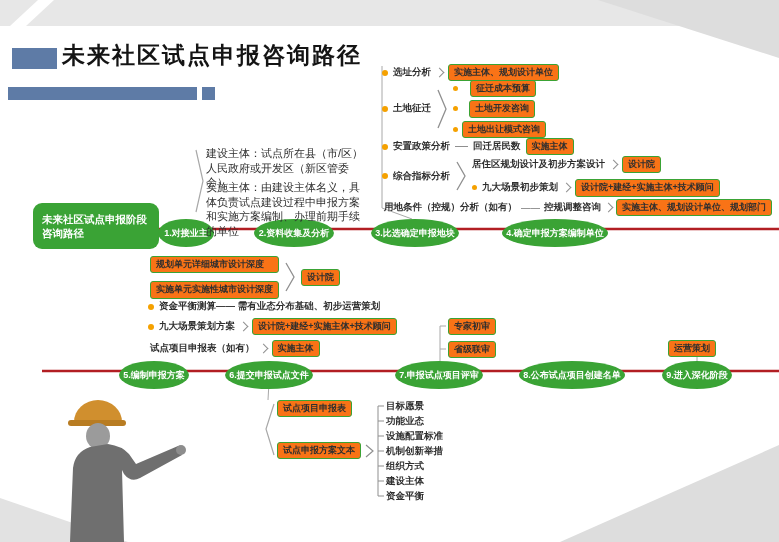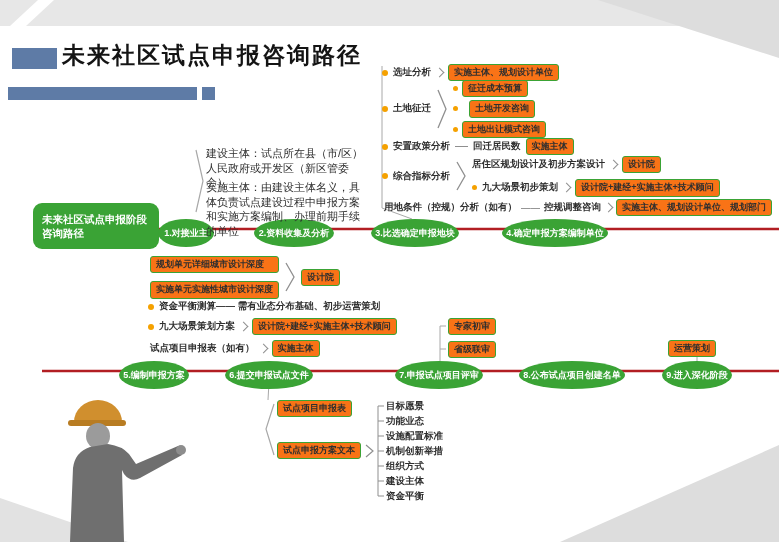--- a/index.html
+++ b/index.html
@@ -86,21 +86,21 @@
     <span class="gbox">实施主体、规划设计单位</span>
   </div>
 
   <div class="row abs" style="left:382px;top:80px">
     <span class="dot"></span>
     <span class="lbl">土地征迁</span>
     <svg class="chevbig" width="12" height="46" viewBox="0 0 12 46">
       <polyline points="2,4 10,23 2,42" fill="none" stroke="#8f8f8f" stroke-width="1.3"></polyline>
       </svg>
     <div class="col" style="gap:3px">
-      <div class="row" style="gap:4px">
+      <div class="row" style="gap:12px">
         <span class="dot sm"></span>
         <span class="gbox">征迁成本预算</span>
       </div>
       <div class="row" style="gap:11px">
         <span class="dot sm"></span>
         <span class="gbox">土地开发咨询</span>
       </div>
       <div class="row" style="gap:4px">
         <span class="dot sm"></span>
         <span class="gbox">土地出让模式咨询</span>

